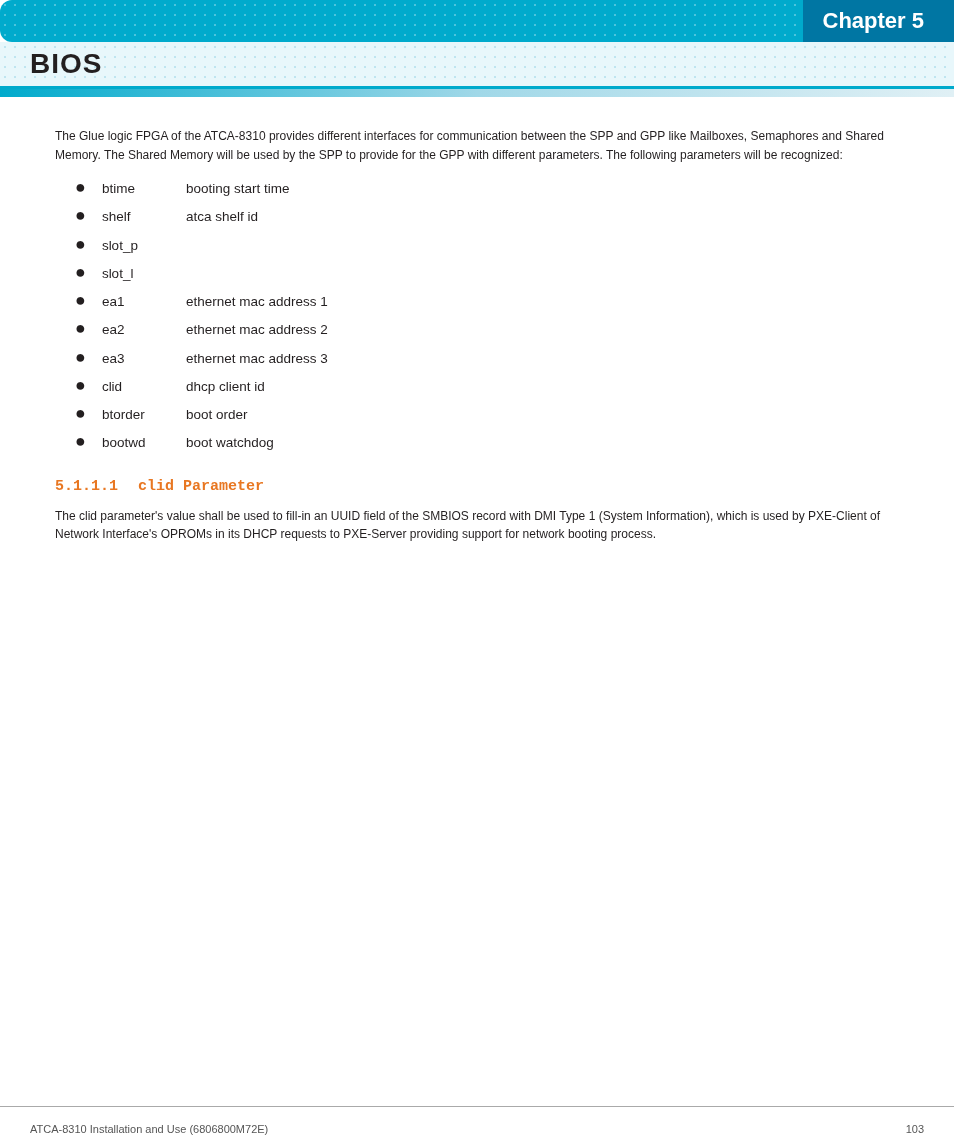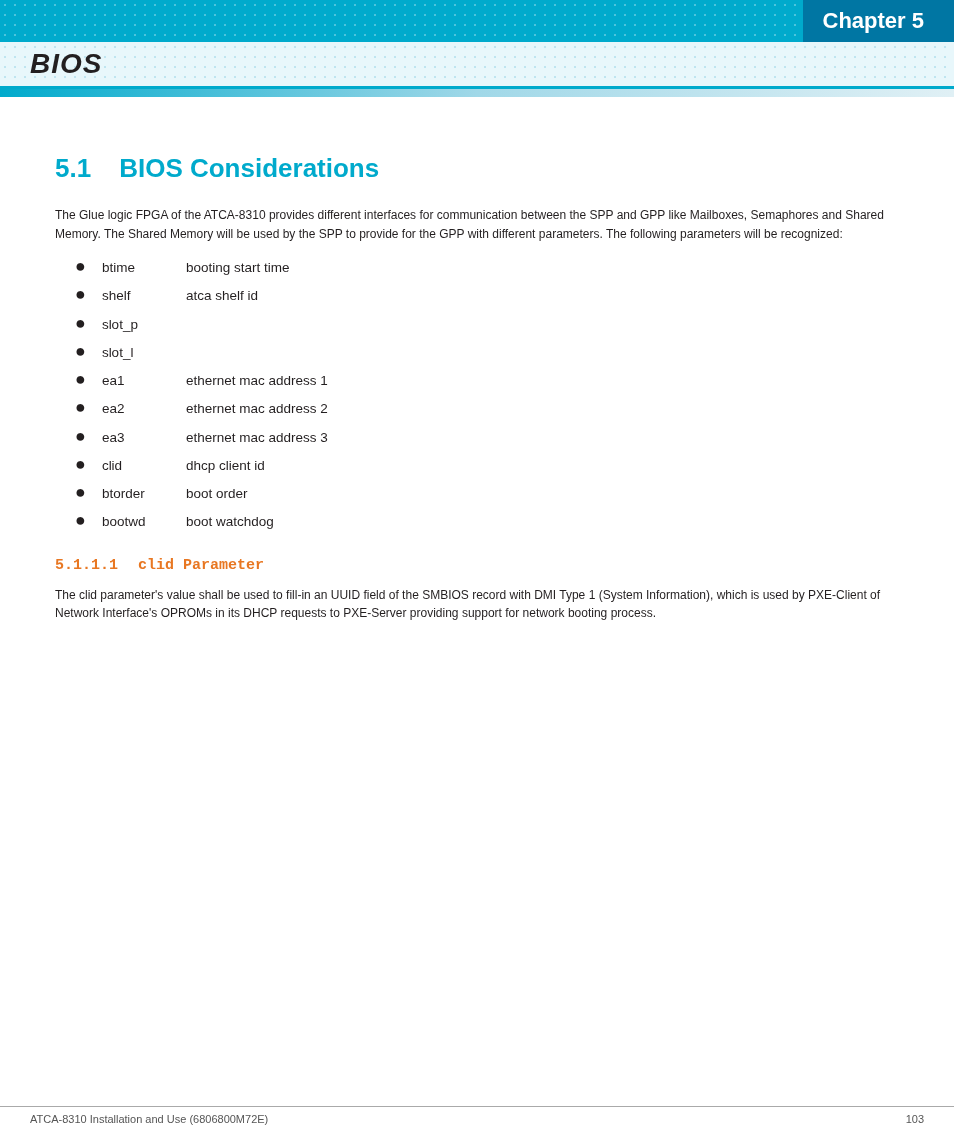--- a/index.html
+++ b/index.html
@@ -16,20 +16,21 @@
 
     
     .header-top {
       width: 100%;
       height: 42px;
       background: #00aacc;
       display: flex;
       align-items: center;
       justify-content: flex-end;
       position: relative;
+      border-radius: 12px;
     }
 
     .header-dots-bg {
       position: absolute;
       left: 0;
       top: 0;
       width: 100%;
       height: 100%;
       background-image: radial-gradient(circle, rgba(255,255,255,0.3) 1px, transparent 1px);
       background-size: 10px 10px;
@@ -68,21 +69,20 @@
       background-image: radial-gradient(circle, rgba(0,150,190,0.18) 1px, transparent 1px);
       background-size: 10px 10px;
     }
 
     .bios-title-text {
       position: relative;
       z-index: 2;
       font-size: 28px;
       font-weight: bold;
       color: #231f20;
-      font-style: italic;
       letter-spacing: 1px;
     }
 
     
     .cyan-bar {
       width: 100%;
       height: 8px;
       background: linear-gradient(to right, #00aacc, #a0d8e8, #e0f0f5);
     }
 
@@ -177,21 +177,21 @@
       height: 1px;
       background: #aaa;
       position: absolute;
       bottom: 38px;
       left: 0;
     }
 
     
     .footer {
       position: absolute;
-      bottom: 20px;
+      bottom: 10px;
       left: 0;
       right: 0;
       padding: 0 30px;
       display: flex;
       justify-content: space-between;
       align-items: center;
       font-size: 11px;
       color: #555;
     }
 
@@ -216,23 +216,20 @@
 
 <div class="bios-title-bar">
   <div class="bios-title-dots"></div>
   <span class="bios-title-text">BIOS</span>
 </div>
 
 <div class="cyan-bar"></div>
 
 <div class="main-content">
 
-  <div class="section-title section-gap">
-    <span class="section-num">5.1</span><span>BIOS Considerations</span>
-  </div>
 
 
   <p class="body-text">The Glue logic FPGA of the ATCA-8310 provides different interfaces for communication between the SPP and GPP like Mailboxes, Semaphores and Shared Memory. The Shared Memory will be used by the SPP to provide for the GPP with different parameters. The following parameters will be recognized:</p>
 
   <ul class="param-list">
   <li>
       <span class="bullet">●</span>
       <span class="param-name">btime</span>
       <span class="param-desc">booting start time</span>
     </li>

